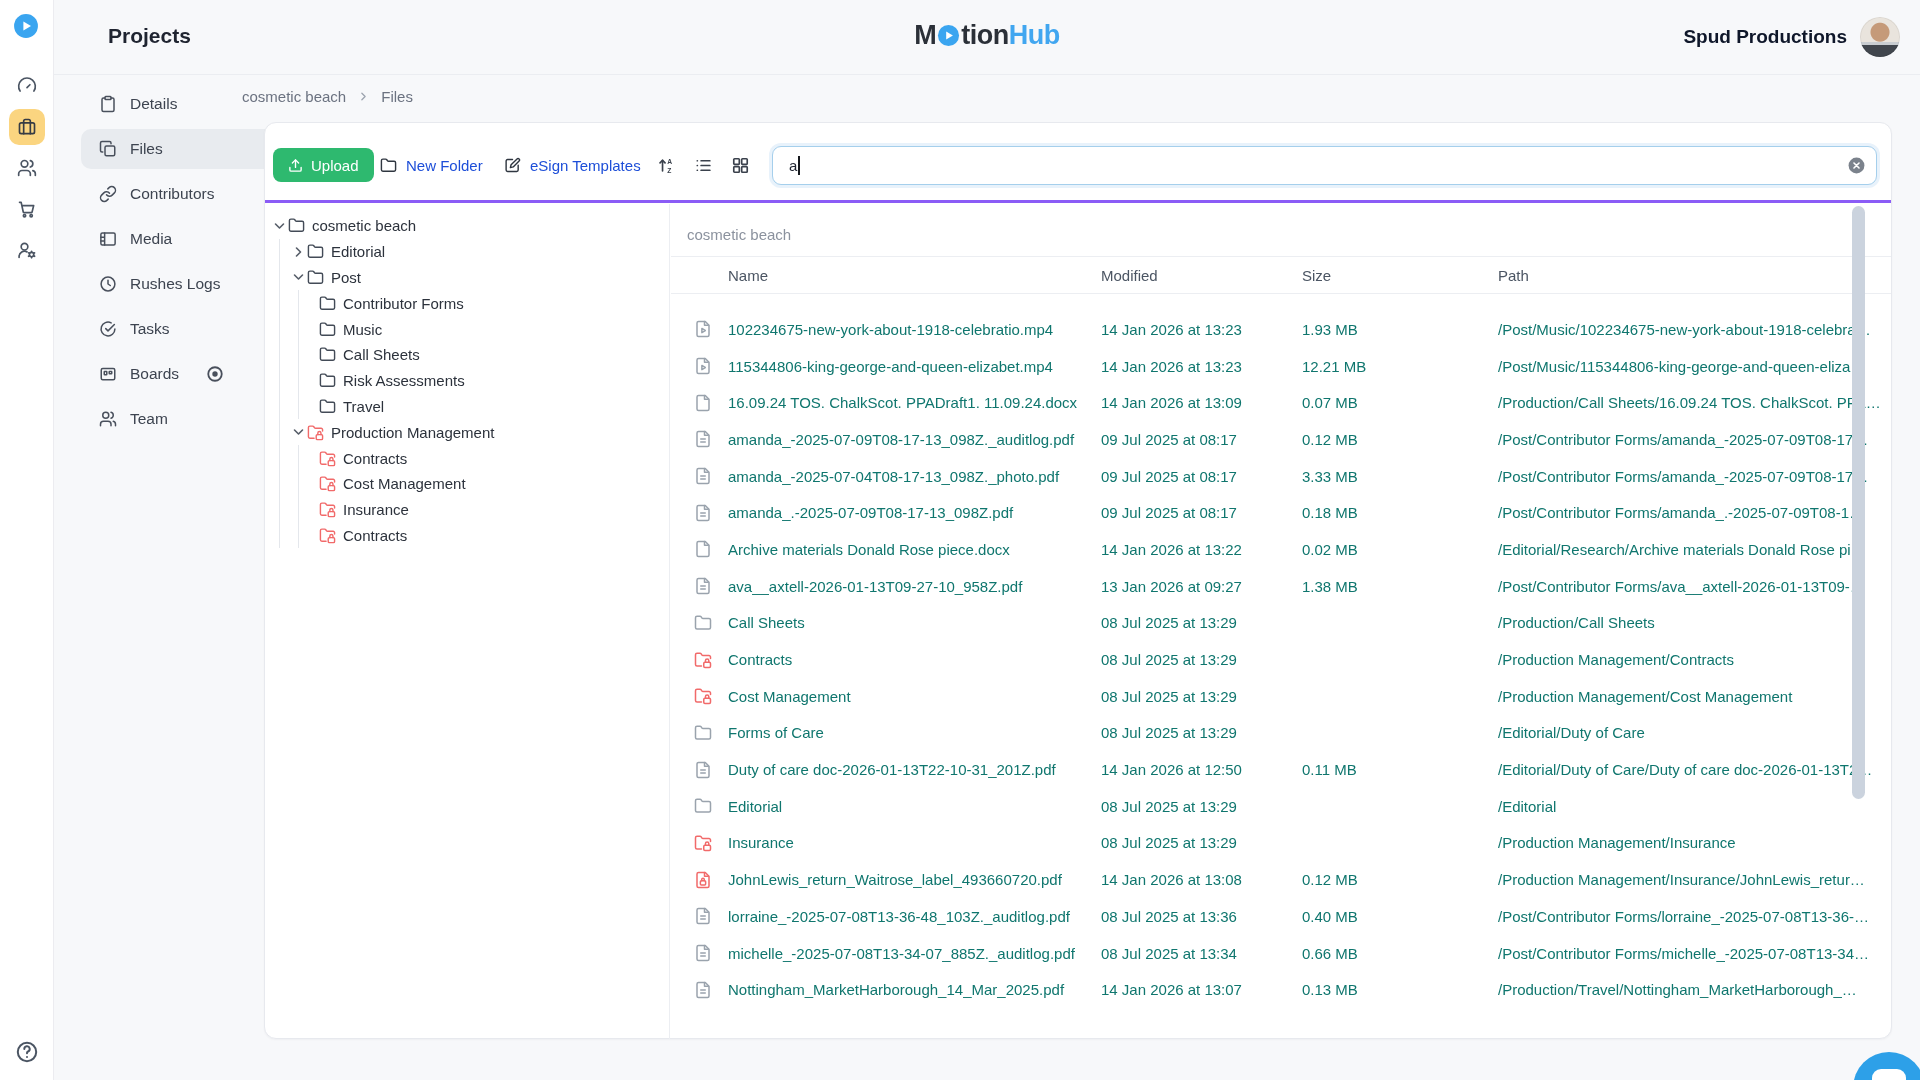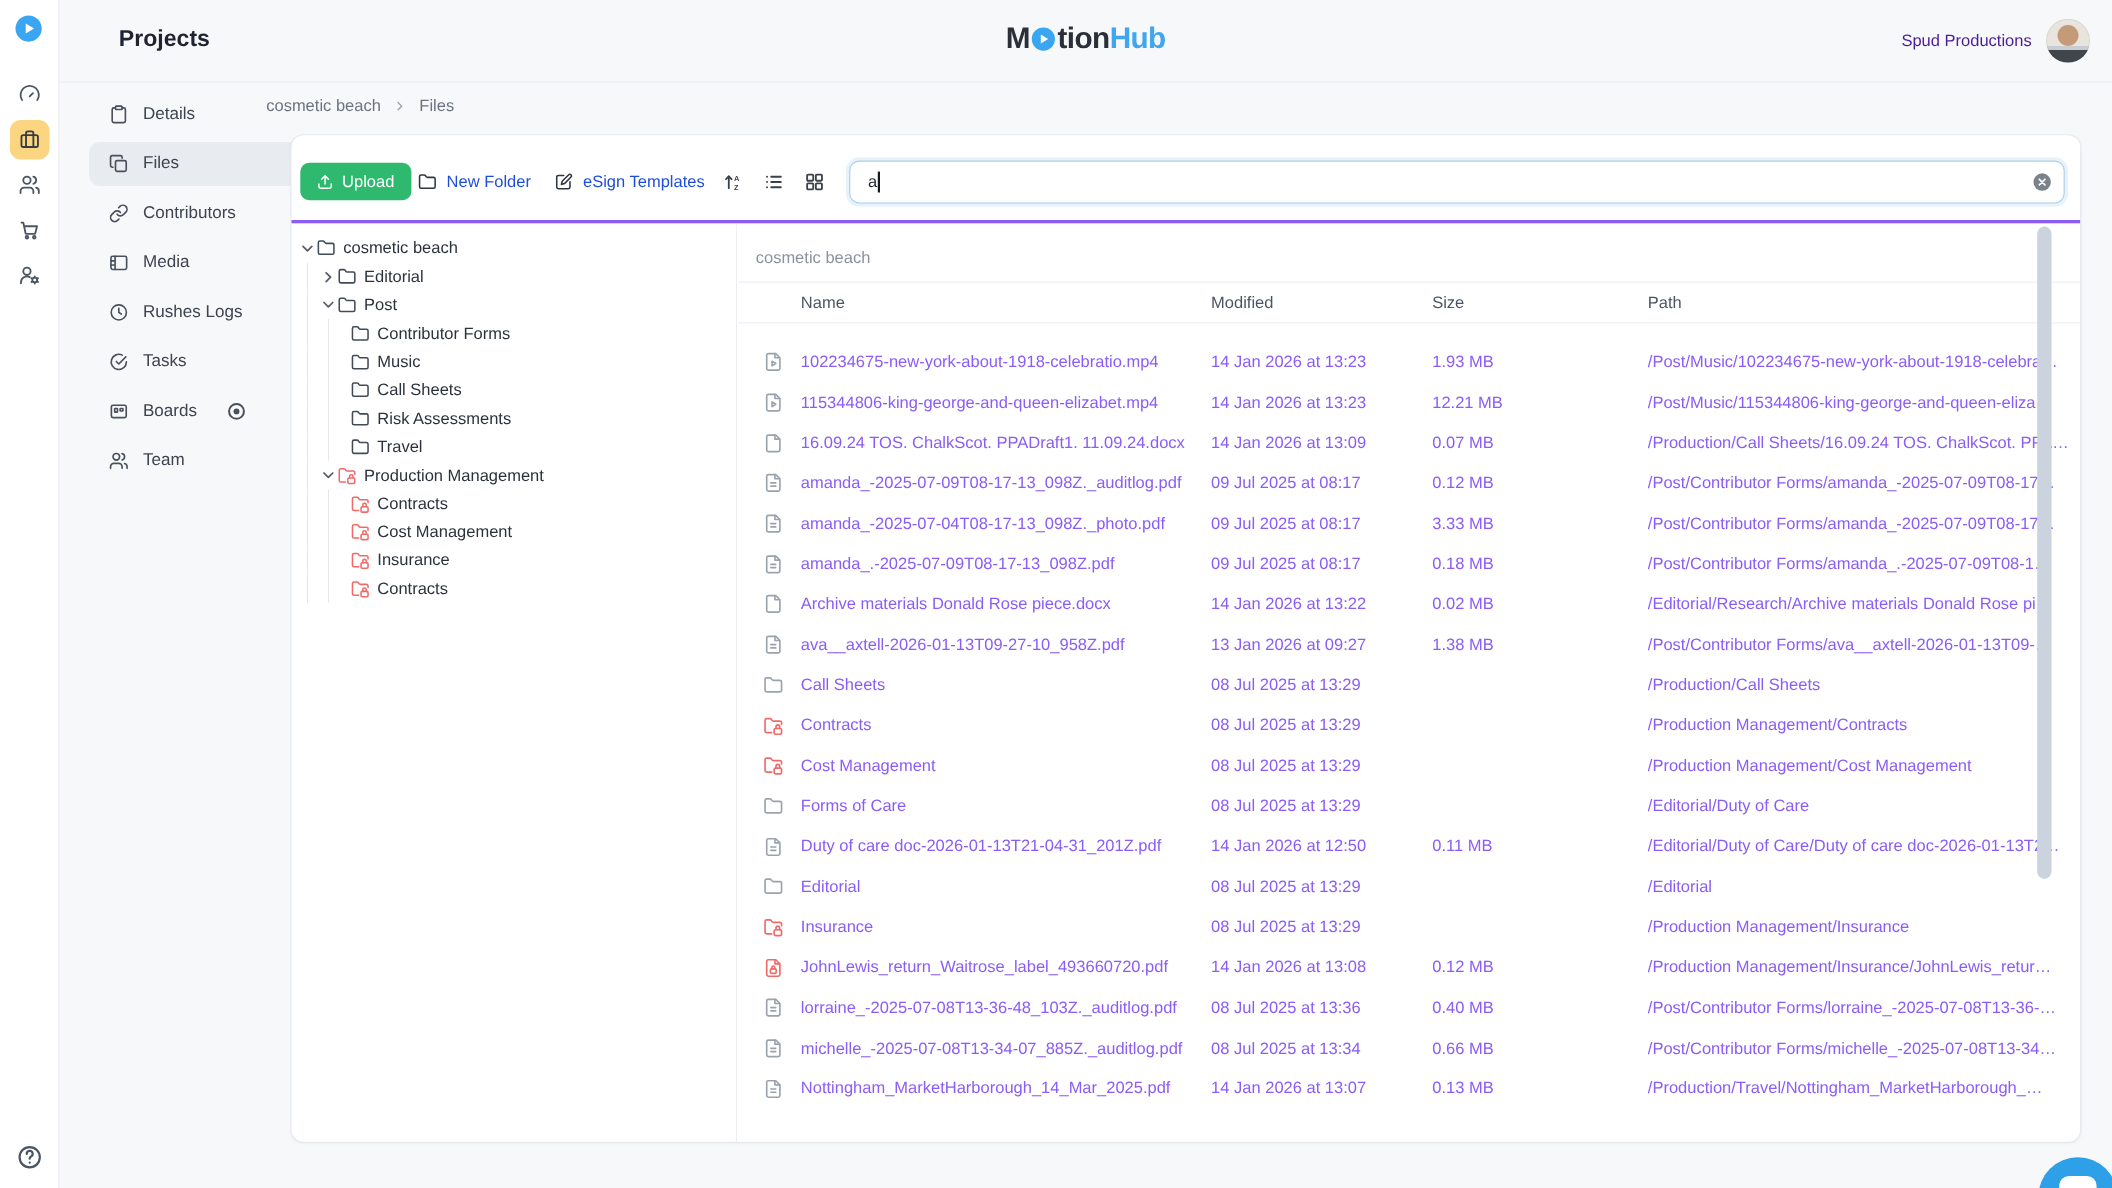--- a/index.html
+++ b/index.html
@@ -18,21 +18,21 @@
 
   
   .header { position:absolute; left:54px; top:0; width:1866px; height:75px;
     border-bottom:1px solid #ebedf1; background:#f7f8fa; display:flex; align-items:center; }
   .page-title { position:absolute; left:54px; top:24px; font-size:21px; font-weight:700; color:#1f2430; }
   .brand { position:absolute; left:0; right:0; top:20px; display:flex; justify-content:center;
     align-items:center; font-size:27px; font-weight:800; color:#2b3038; letter-spacing:-.5px; }
   .brand .play { width:23px; height:23px; margin:0 1px; }
   .brand .hub { color:#41a6f0; }
   .account { position:absolute; right:20px; top:17px; display:flex; align-items:center; gap:13px; }
-  .account-name { font-size:15px; font-weight:400; color:#4c1d95; }
+  .account-name { font-size:19px; font-weight:700; color:#0f172a; }
   .avatar { width:40px; height:40px; border-radius:50%; overflow:hidden;
     background:
       radial-gradient(circle at 50% 38%, #c59a79 0 9px, rgba(0,0,0,0) 10px),
       linear-gradient(180deg, #e9e4dd 0 62%, #c9cdd1 62% 70%, #41464d 70%);
     box-shadow:inset 0 0 0 1px rgba(0,0,0,.06); }
 
   
   .nav { position:absolute; left:54px; top:75px; width:226px; bottom:0; padding-top:9px; }
   .nav-item { width:199px; height:40px; margin:0 0 5px 27px; border-radius:10px;
     display:flex; align-items:center; padding-left:18px; gap:13px; font-size:15.5px;
@@ -90,21 +90,21 @@
 
   
   .table { position:absolute; left:406px; top:81px; right:0; bottom:0; overflow:hidden; }
   .section-label { margin:22px 0 0 16px; font-size:15px; color:#8b929e; }
   .thead, .frow { display:grid; grid-template-columns:34px 373px 201px 196px 1fr;
     align-items:center; padding-left:23px; }
   .thead { height:38px; margin-top:13px; border-top:1px solid #eceef2; border-bottom:1px solid #eceef2;
     font-size:15px; color:#4b5563; }
   .thead span:first-child { grid-column:2; }
   .rows { margin-top:17px; }
-  .frow { height:36.7px; font-size:15px; color:#8b5cf6; cursor:pointer; }
+  .frow { height:36.7px; font-size:15px; color:#0f766e; cursor:pointer; }
   .ficon { width:18px; height:18px; color:#9aa3ad; }
   .fname, .fpath, .fmod, .fsize { white-space:nowrap; overflow:hidden; }
   .fpath { padding-right:46px; }
 
   
   .vscroll { position:absolute; right:26px; top:83px; width:13px; height:593px;
     border-radius:7px; background:#cbd3de; }
 
   
   .chat { position:absolute; left:1853px; top:1052px; width:72px; height:72px; border-radius:50%;
@@ -679,21 +679,21 @@
           <span class="fname">Forms of Care</span>
           <span class="fmod">08 Jul 2025 at 13:29</span>
           <span class="fsize"></span>
           <span class="fpath">/Editorial/Duty of Care</span>
         </div>
 
         <div class="frow">
           <svg class="ficon">
             <use href="#i-file-text"></use>
           </svg>
-          <span class="fname">Duty of care doc-2026-01-13T21-04-31_201Z.pdf</span>
+          <span class="fname">Duty of care doc-2026-01-13T22-10-31_201Z.pdf</span>
           <span class="fmod">14 Jan 2026 at 12:50</span>
           <span class="fsize">0.11 MB</span>
           <span class="fpath">/Editorial/Duty of Care/Duty of care doc-2026-01-13T2…</span>
         </div>
 
         <div class="frow">
           <svg class="ficon">
             <use href="#i-folder"></use>
           </svg>
           <span class="fname">Editorial</span>

